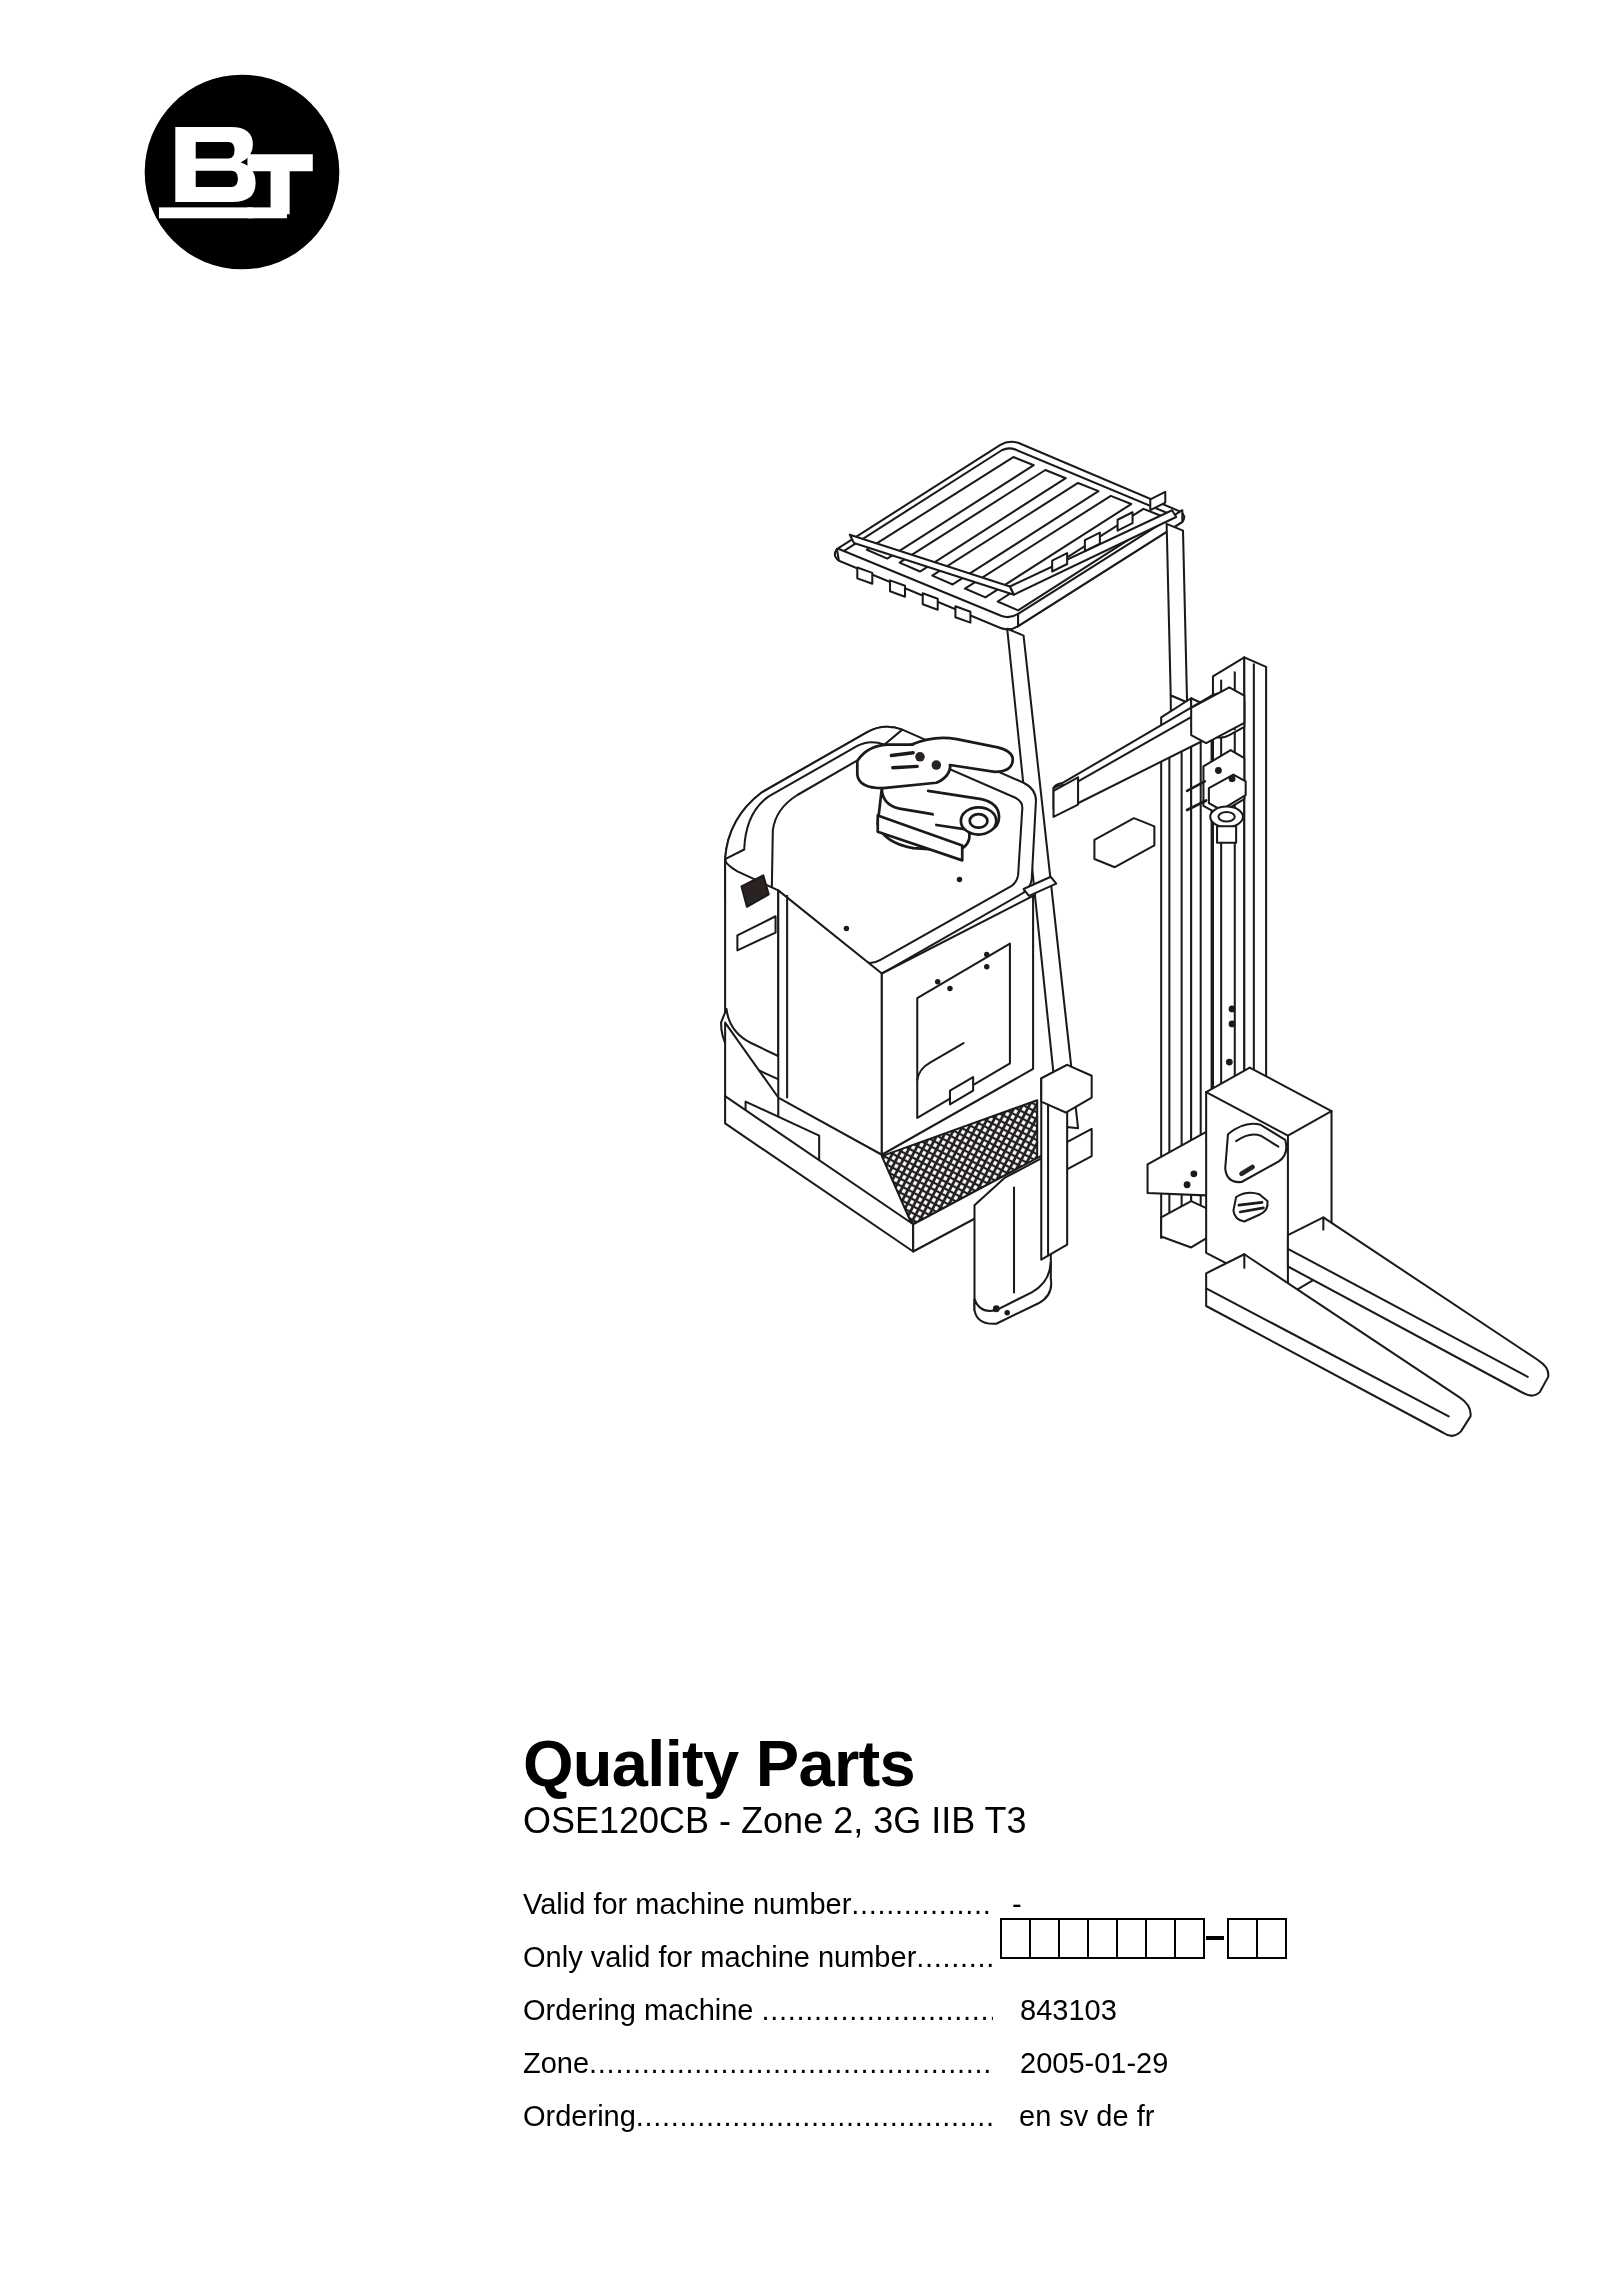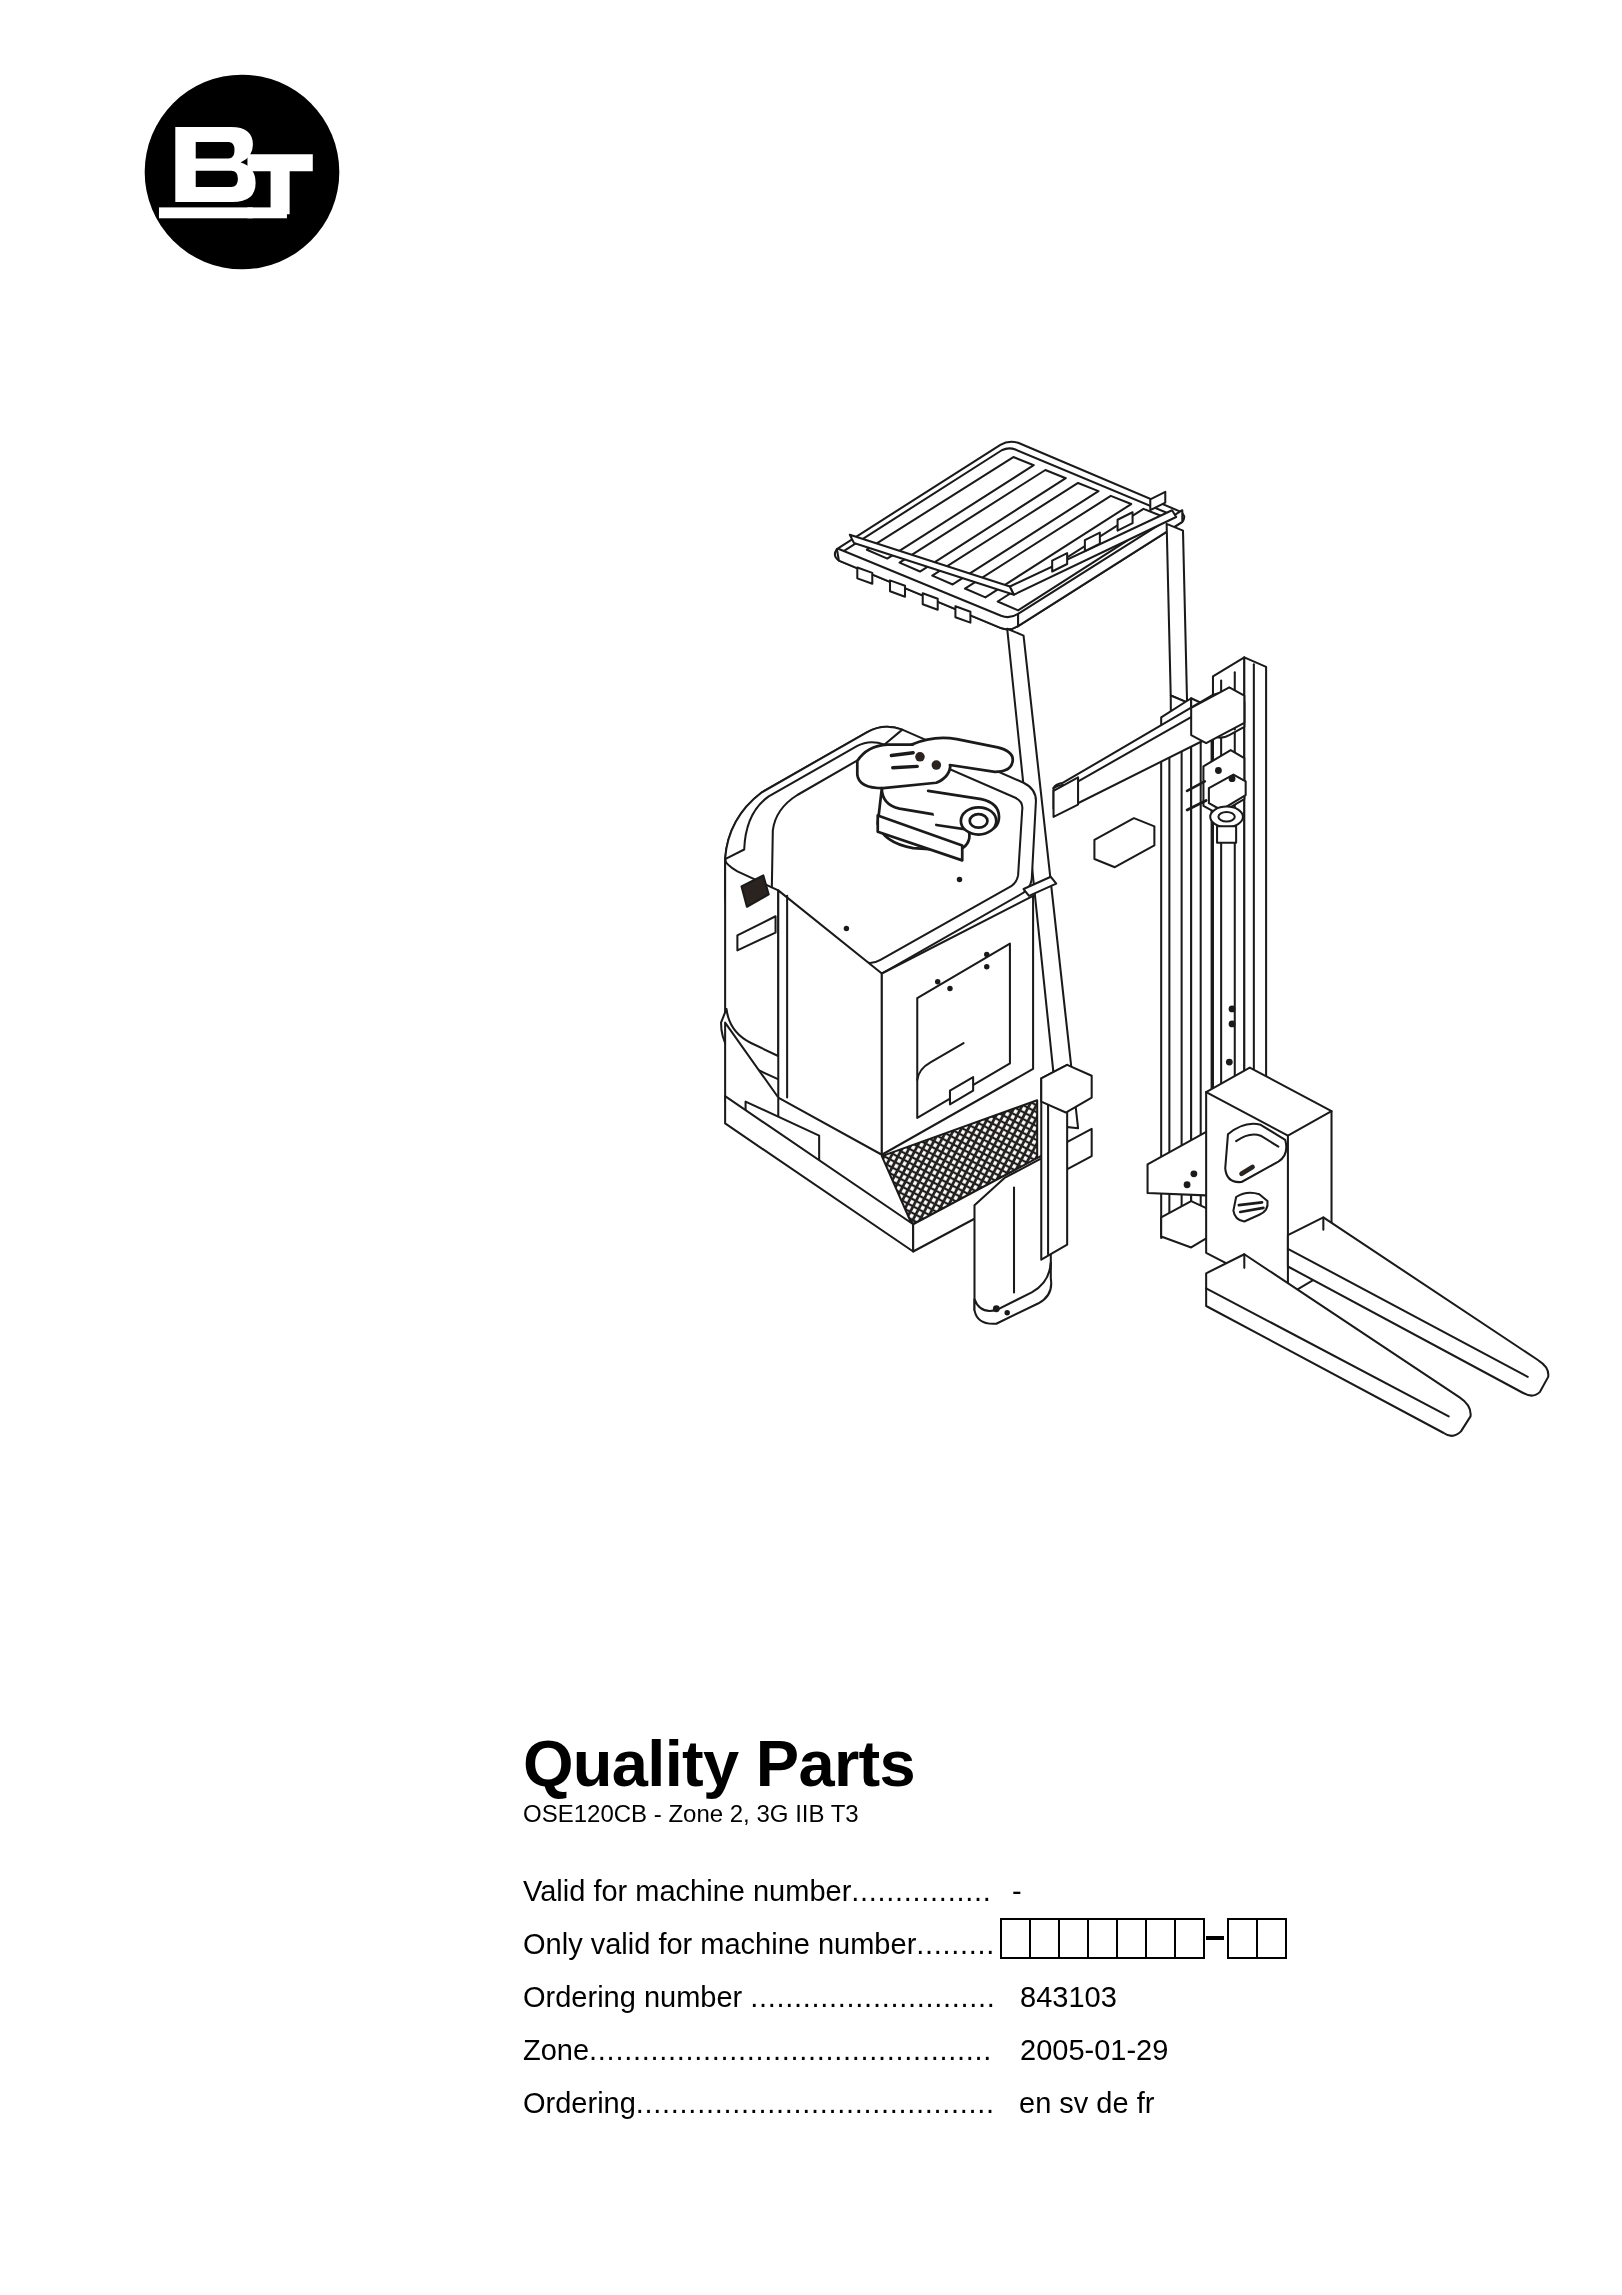--- a/index.html
+++ b/index.html
@@ -52,21 +52,21 @@
   #main-title {
     font-size: 65px;
     font-weight: bold;
     line-height: 1.0;
     letter-spacing: -0.7px;
     margin: 0 0 4.1px 0;
     white-space: nowrap;
   }
 
   #subtitle {
-    font-size: 24px;
+    font-size: 36px;
     font-weight: normal;
     line-height: 1.15;
     margin: 0 0 27px 0;
     white-space: nowrap;
   }
 
   .field-row {
     position: relative;
     display: flex;
     align-items: flex-end;
@@ -345,21 +345,21 @@
     <div class="field-row">
       <span class="label-leader"><span>Valid for machine number</span><span class="field-leader">.....................</span></span>
       <span class="field-value indented">-</span>
     </div>
 
     <div class="field-row">
       <span class="label-leader"><span>Only valid for machine number</span><span class="field-leader">............</span></span>
     </div>
 
     <div class="field-row">
-      <span class="label-leader"><span>Ordering number </span><span class="field-leader">................................</span></span>
+      <span class="label-leader"><span>Ordering machine </span><span class="field-leader">................................</span></span>
       <span class="field-value">843103</span>
     </div>
 
     <div class="field-row">
       <span class="label-leader"><span>Zone</span><span class="field-leader">....................................................</span></span>
       <span class="field-value">2005-01-29</span>
     </div>
 
     <div class="field-row">
       <span class="label-leader"><span>Ordering</span><span class="field-leader">...........................................</span></span>

